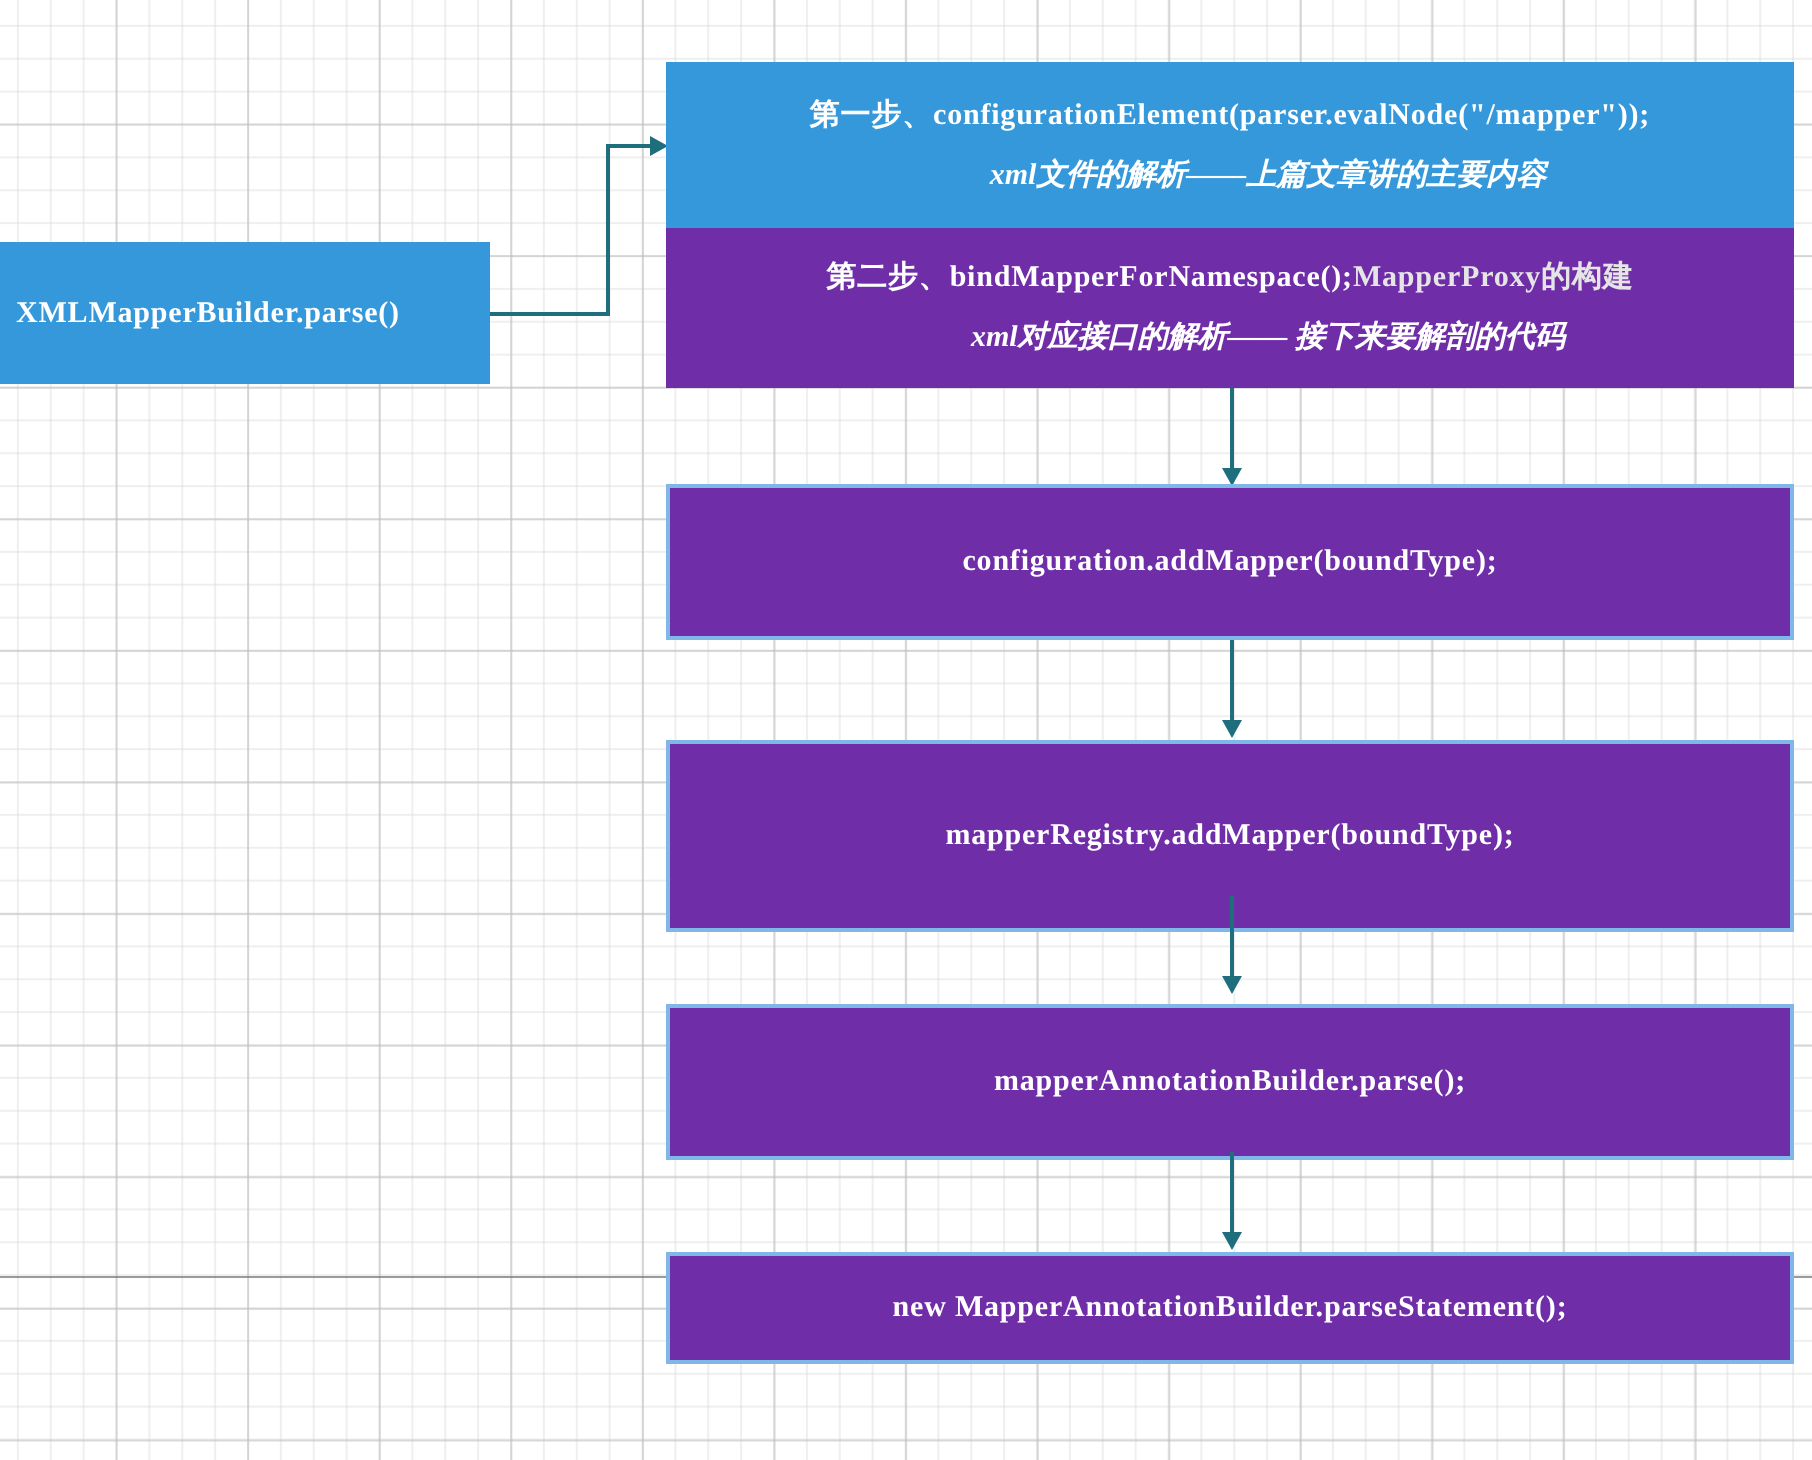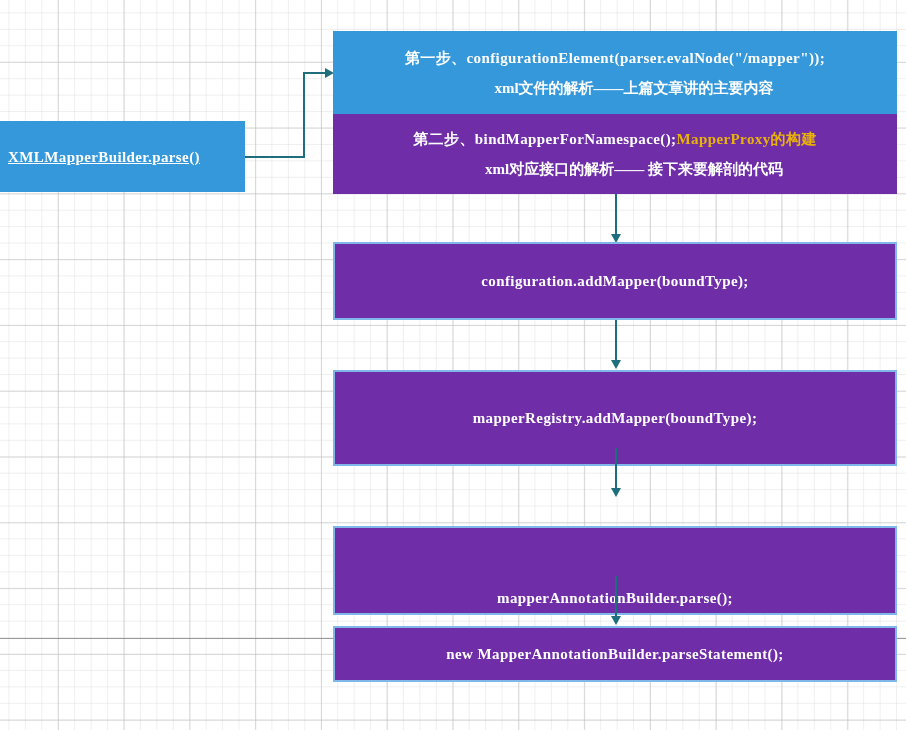--- a/index.html
+++ b/index.html
@@ -40,22 +40,22 @@
   .blue{background:#3498db;}
   .purple{background:#6f2da8;}
   .bordered{border:2px solid #7fb8e8;}
   .line{
     white-space:nowrap;
     font-size:15px;
     line-height:30px;
     font-weight:bold;
   }
   .line.cjk{letter-spacing:0px;}
-  .indent{padding-left:38px;}
-  .hl{color:#eab308;}
+  .indent{padding-left:38px;font-style:italic;}
+  .hl{color:#e5e5e5;}
   
   .conn{position:absolute;}
   .vline{position:absolute;width:2px;background:#1f6e7e;}
   .hline{position:absolute;height:2px;background:#1f6e7e;}
   .arrow-down{
     position:absolute;width:0;height:0;
     border-left:5px solid transparent;
     border-right:5px solid transparent;
     border-top:9px solid #1f6e7e;
   }
@@ -65,21 +65,21 @@
     border-bottom:5px solid transparent;
     border-left:9px solid #1f6e7e;
   }
 </style>
 </head>
 <body>
 
 <div id="grid"></div>
 
 <div class="node blue" style="left:0px;top:121px;width:245px;height:71px;align-items:flex-start;">
-  <div class="line" style="padding-left:8px;text-decoration:underline;">XMLMapperBuilder.parse()</div>
+  <div class="line" style="padding-left:8px;">XMLMapperBuilder.parse()</div>
 </div>
 
 <div class="conn">
   <div class="hline" style="left:245px;top:156px;width:59px;"></div>
   <div class="vline" style="left:303px;top:72px;height:86px;"></div>
   <div class="hline" style="left:303px;top:72px;width:24px;"></div>
   <div class="arrow-right" style="left:325px;top:68px;"></div>
 </div>
 
 <div class="node blue" style="left:333px;top:31px;width:564px;height:83px;">
@@ -110,21 +110,21 @@
 
 <div class="node purple bordered" style="left:333px;top:370px;width:564px;height:96px;">
   <div class="line">mapperRegistry.addMapper(boundType);</div>
 </div>
 
 <div class="conn">
   <div class="vline" style="left:615px;top:448px;height:45px;"></div>
   <div class="arrow-down" style="left:611px;top:488px;"></div>
 </div>
 
-<div class="node purple bordered" style="left:333px;top:526px;width:564px;height:89px;justify-content:flex-end;">
+<div class="node purple bordered" style="left:333px;top:502px;width:564px;height:78px;">
   <div class="line">mapperAnnotationBuilder.parse();</div>
 </div>
 
 <div class="conn">
   <div class="vline" style="left:615px;top:576px;height:45px;"></div>
   <div class="arrow-down" style="left:611px;top:616px;"></div>
 </div>
 
 <div class="node purple bordered" style="left:333px;top:626px;width:564px;height:56px;">
   <div class="line">new MapperAnnotationBuilder.parseStatement();</div>

